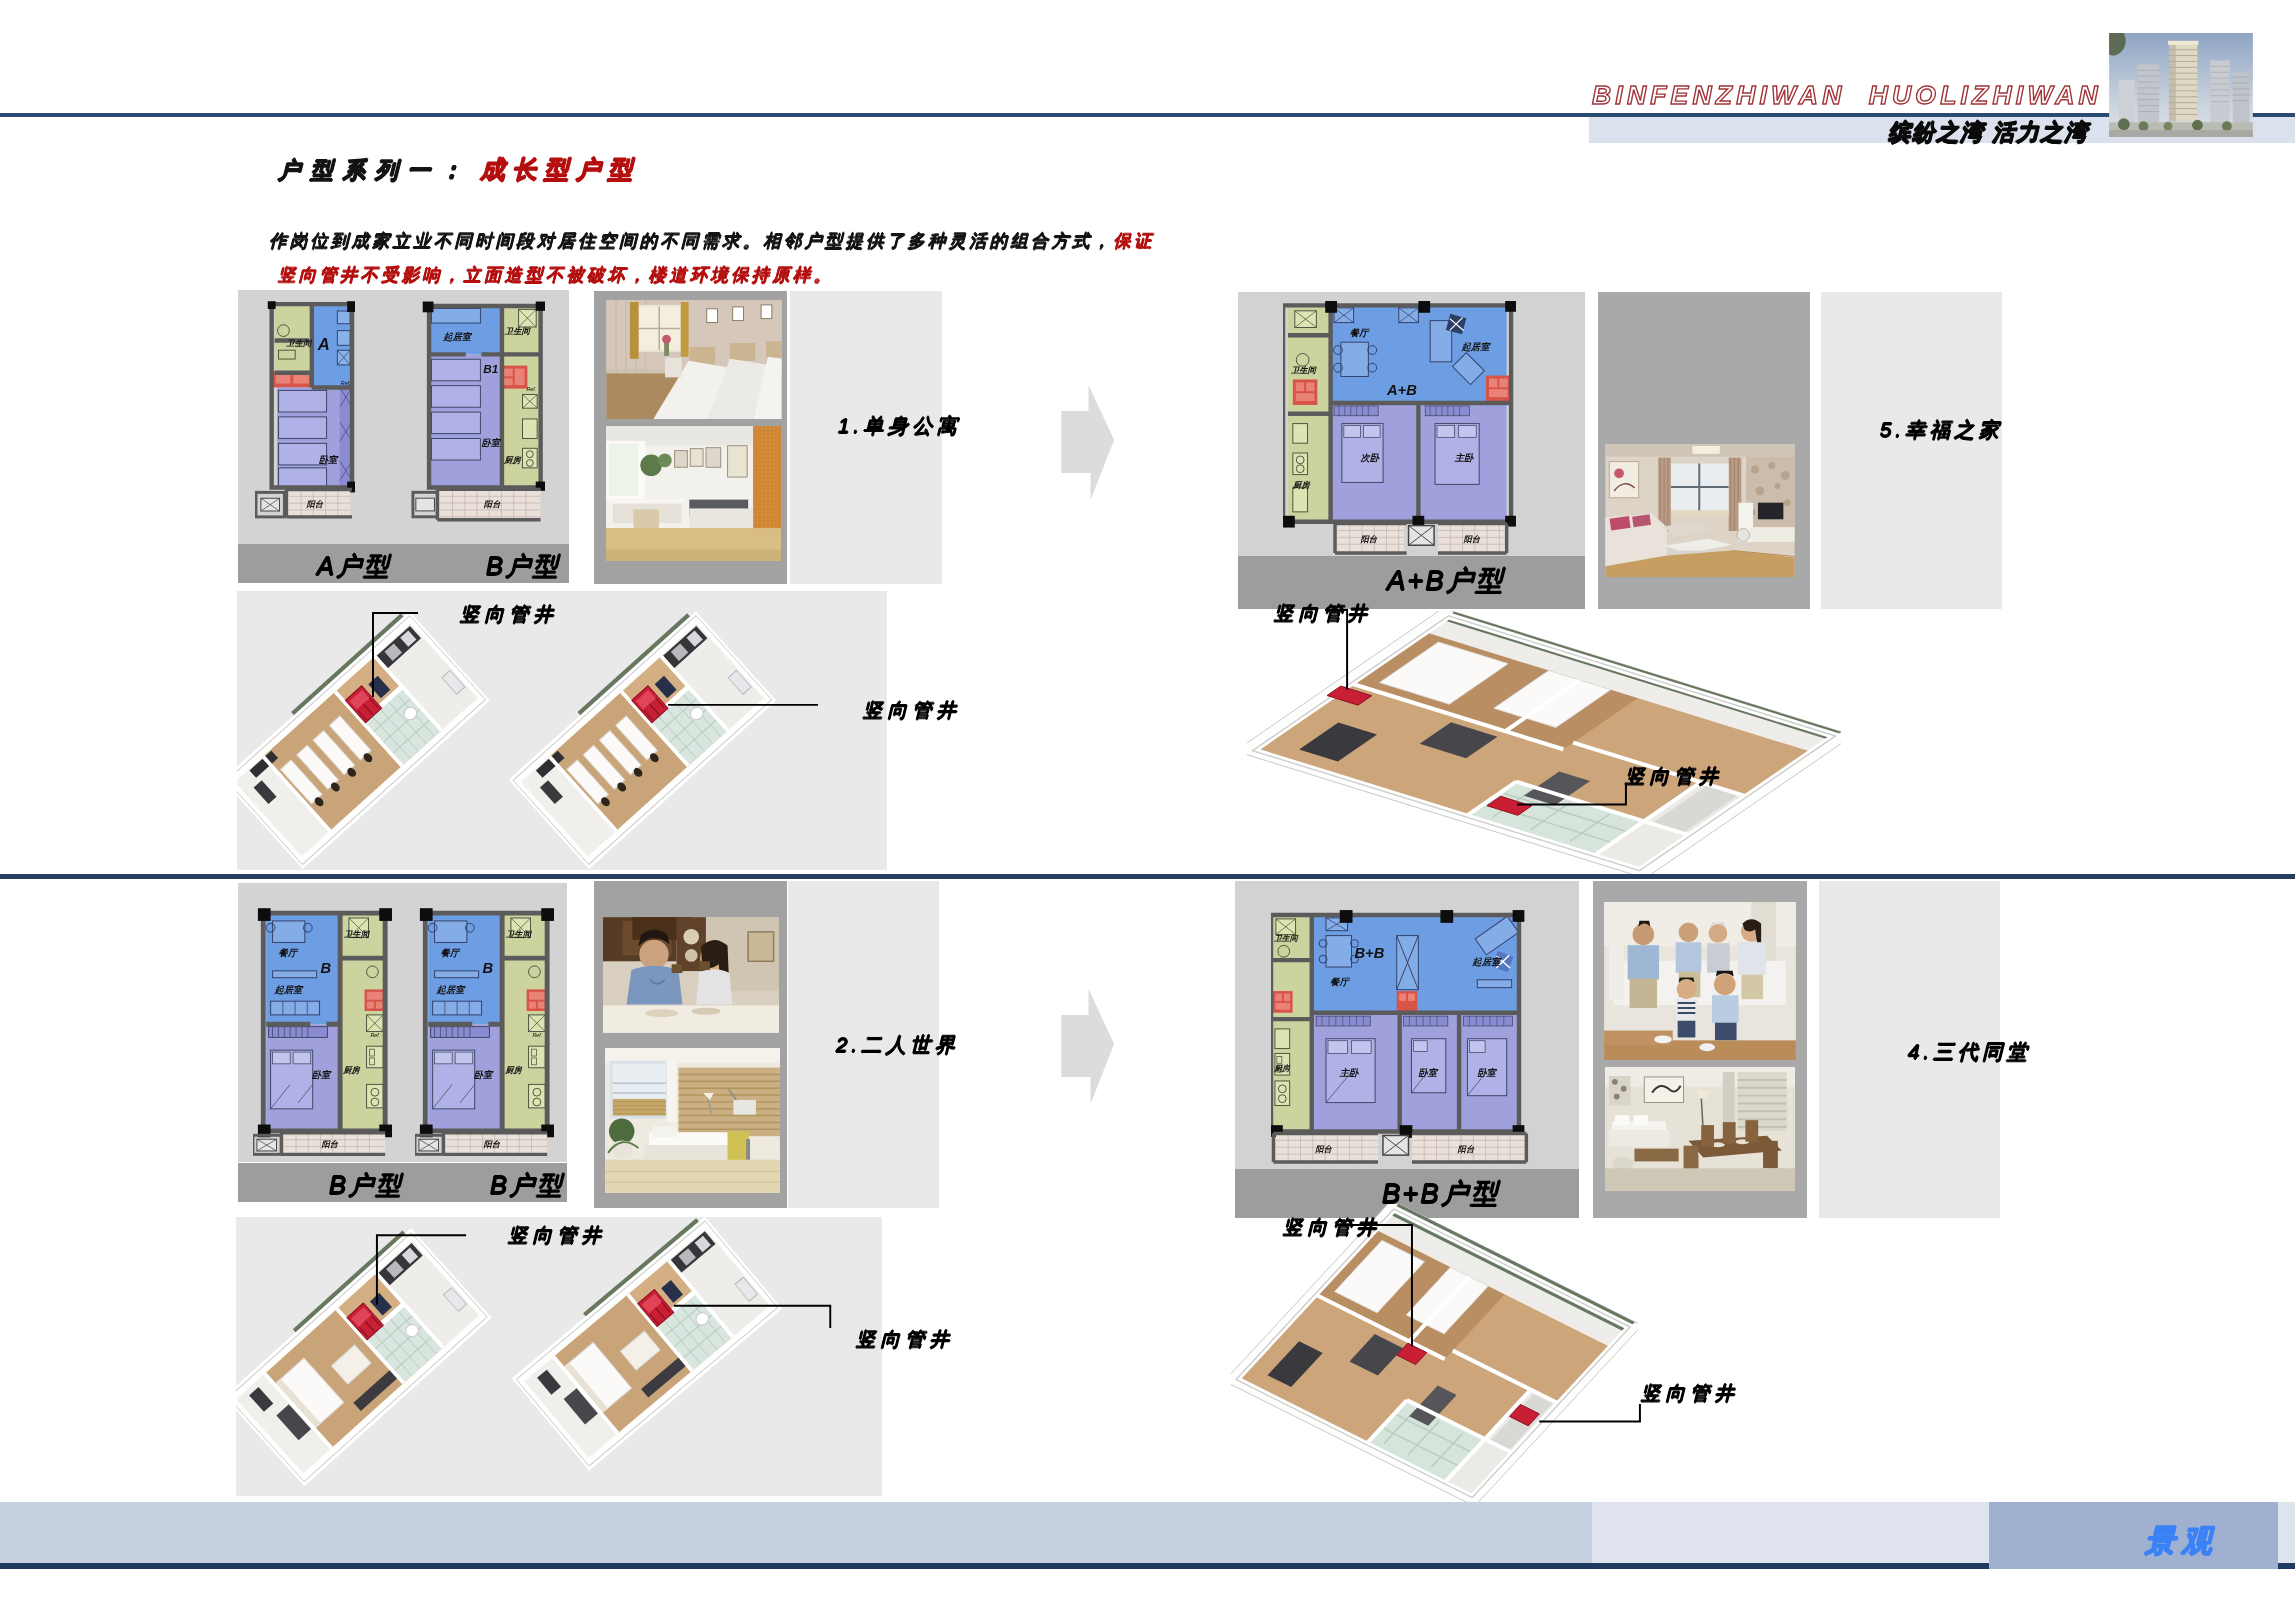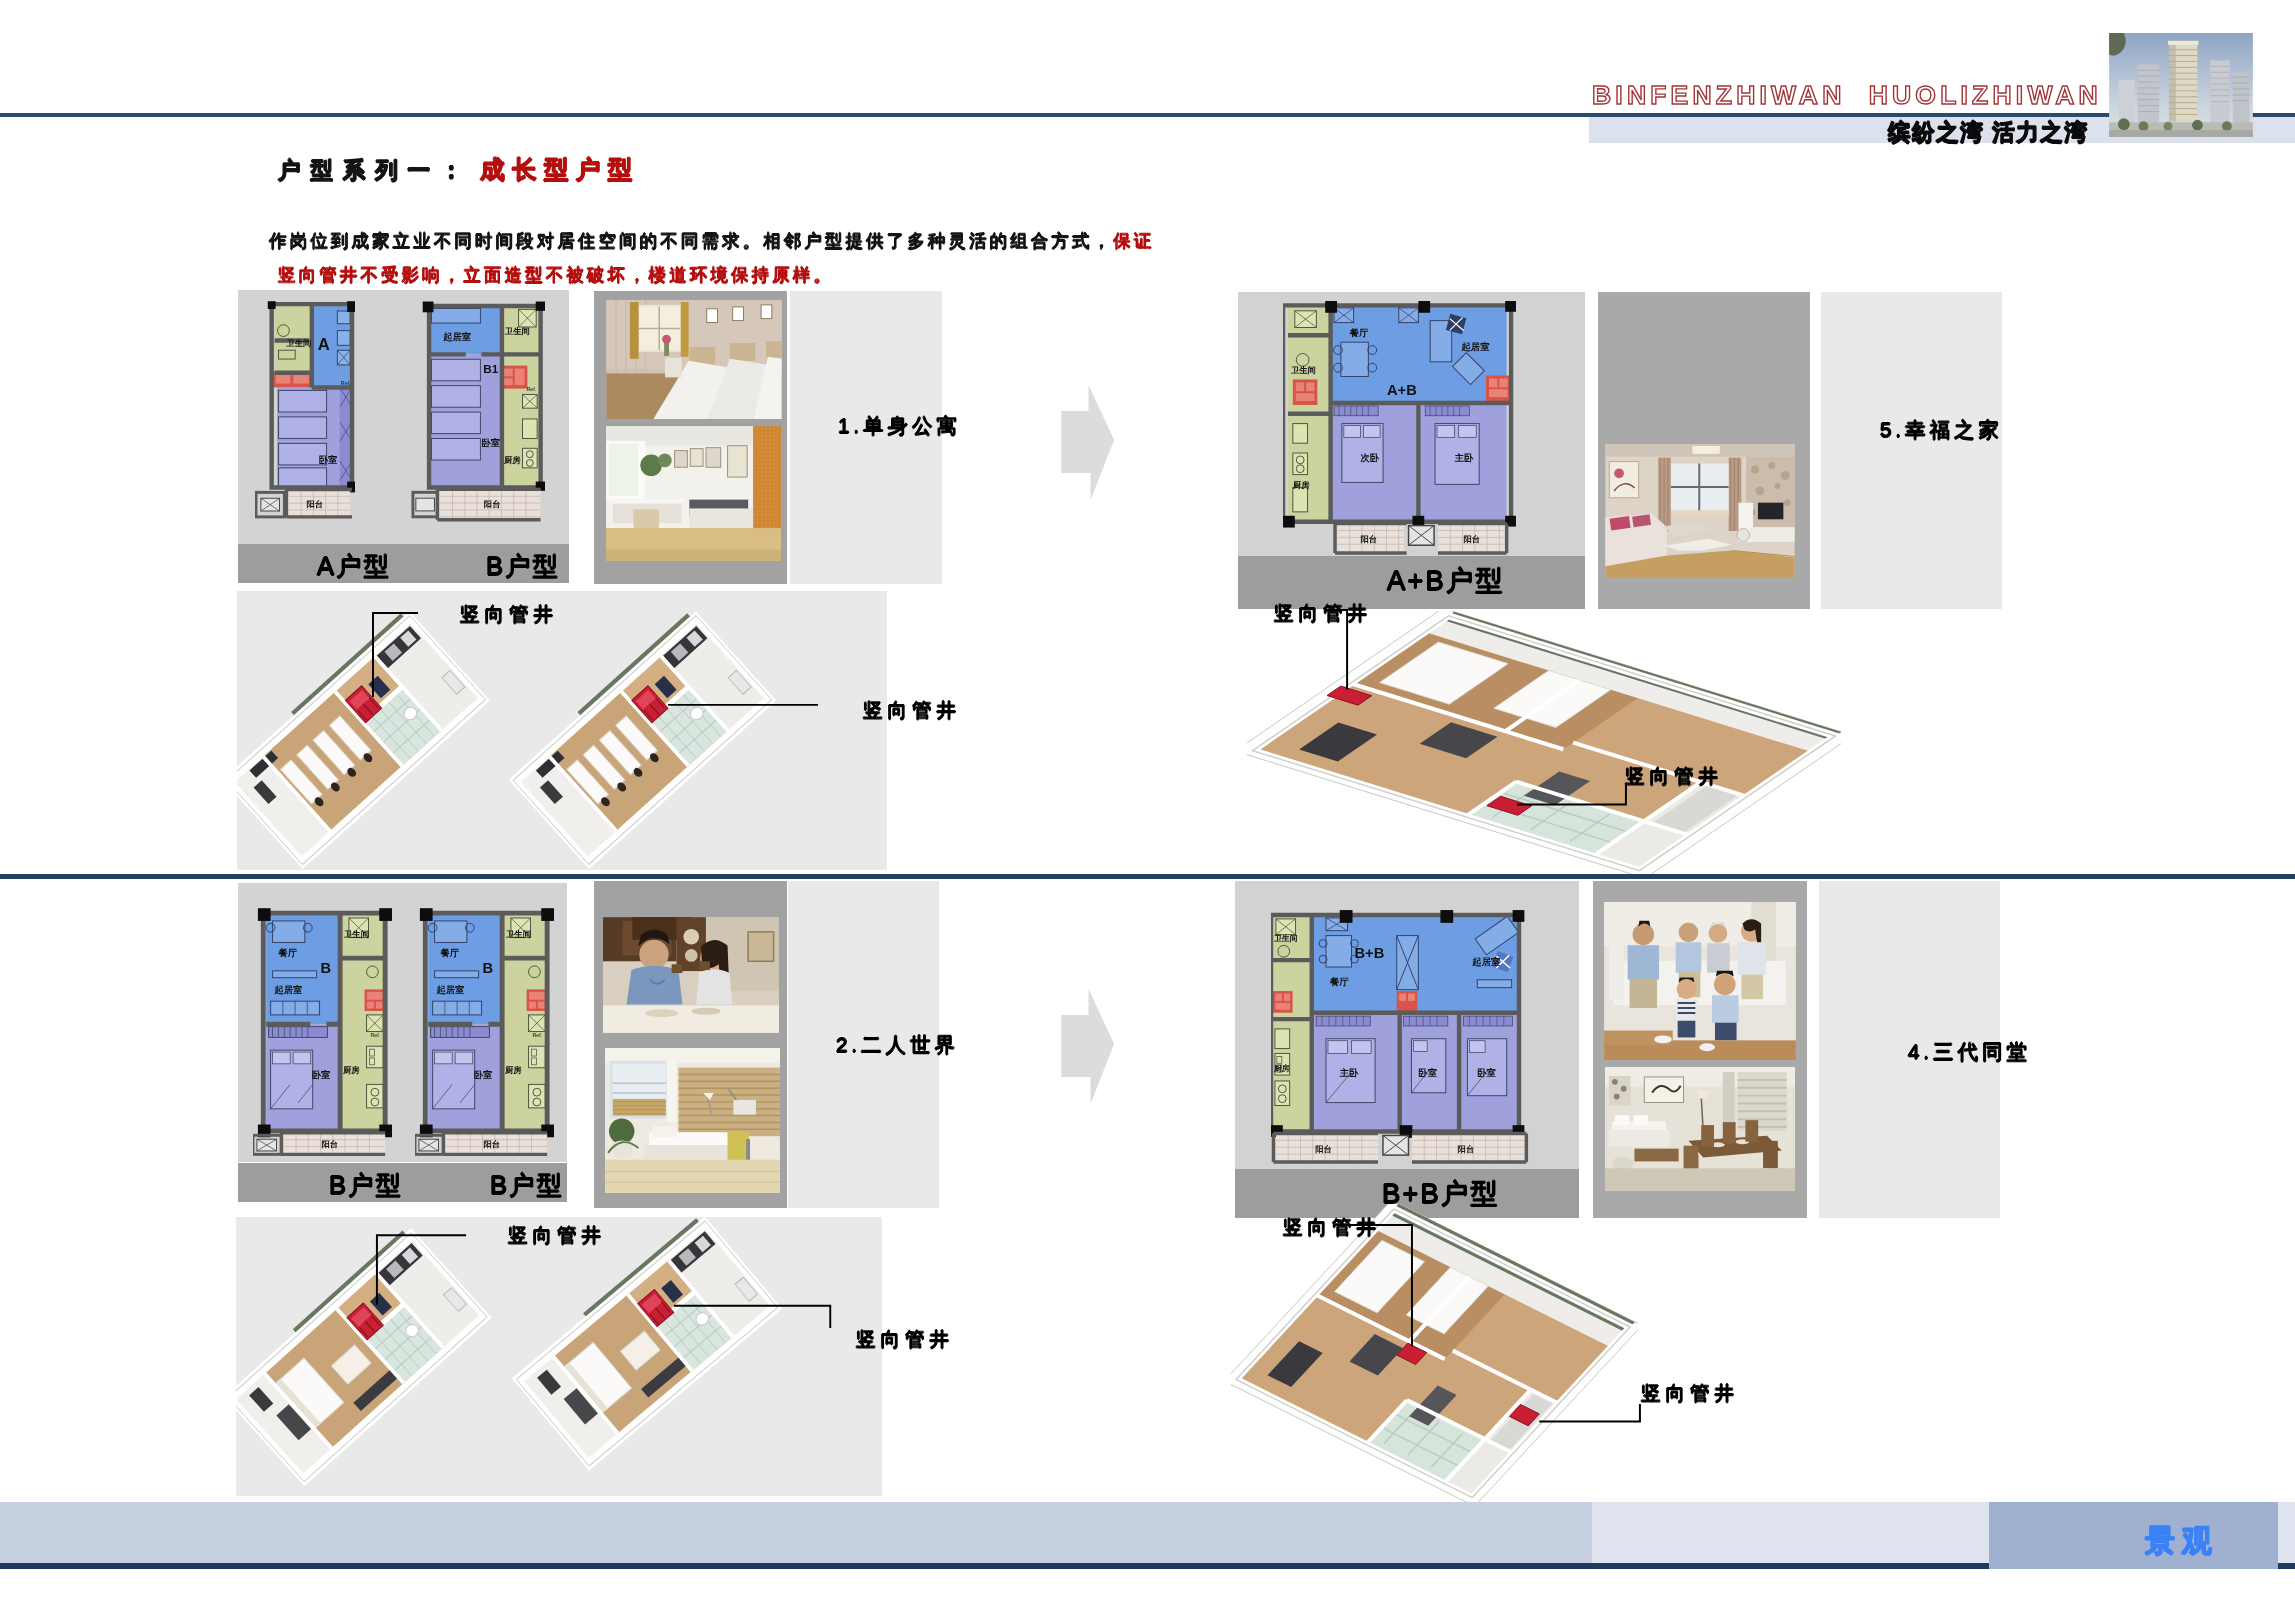--- a/index.html
+++ b/index.html
@@ -1,18 +1,18 @@
 <!DOCTYPE html>
 <html style="font-size:7.9px"><head>
 <meta charset="utf-8">
 <style>
   * { margin:0; padding:0; box-sizing:border-box; }
   html,body { width:2295px; height:1623px; background:#fff; font-family:"Liberation Sans", sans-serif; }
   .abs { position:absolute; }
-  #page { position:relative; width:2295px; height:1623px; overflow:hidden; background:#fff; }
+  #page { position:relative; width:2295px; height:1623px; overflow:hidden; background:#fff;font-style:italic; }
   .cjk { font-family:"Liberation Sans", sans-serif;
          text-shadow: 0.7px 0 currentColor, -0.7px 0 currentColor, 0 0.7px currentColor, 0 -0.7px currentColor; padding-left: 42px; }
 </style>
 </head>
 <body>
 <div id="page">
 
   <div class="abs" style="left:1592px; top:80px; font-size:26.5px; font-weight:bold; letter-spacing:4.2px; color:#fff; -webkit-text-stroke:1.4px #a23539; white-space:nowrap;">BINFENZHIWAN&nbsp;&nbsp;HUOLIZHIWAN</div>
 
   <div class="abs" style="left:0; top:113px; width:2295px; height:4.4px; background:#2b4a71;"></div>

